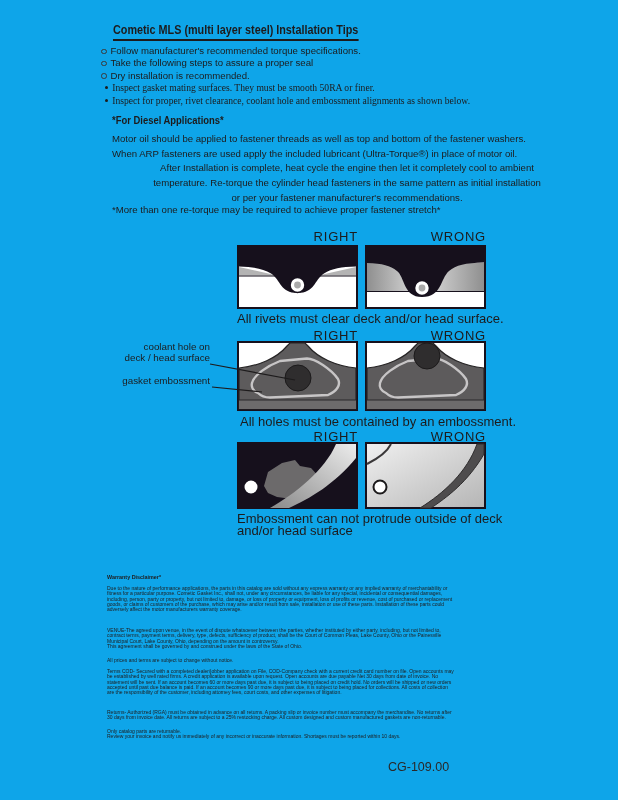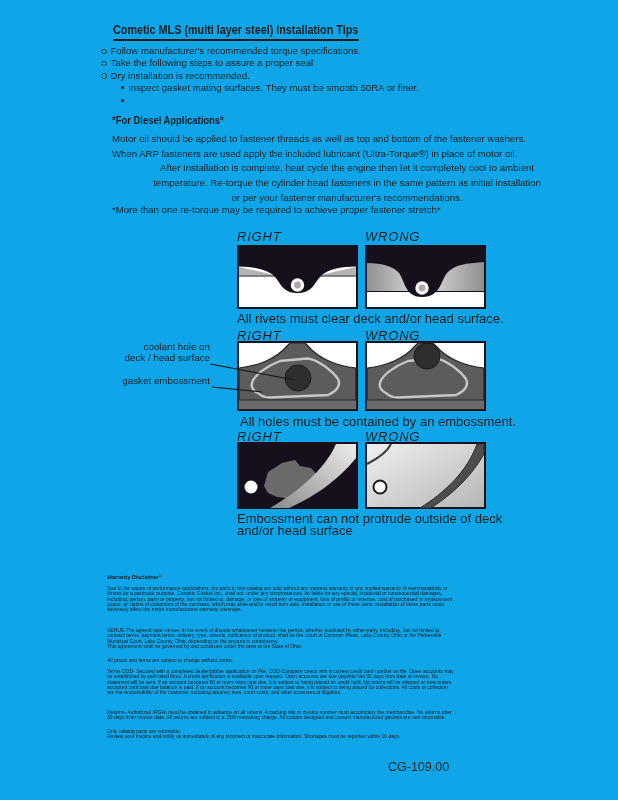--- a/index.html
+++ b/index.html
@@ -7,32 +7,32 @@
         font-family:"Liberation Sans", sans-serif;color:#1d1b1c;}
   .abs{position:absolute;}
   .ml{white-space:pre-line;}
 
   .title{left:113px;top:22px;font-size:13.5px;font-weight:bold;
          border-bottom:2px solid #1d1b1c;padding-bottom:2px;
          transform:scaleX(0.80);transform-origin:left top;white-space:nowrap;}
 
   .bullets{left:101px;top:45px;font-size:9.6px;line-height:12.4px;width:470px;}
   .b-row{display:flex;align-items:flex-start;}
-  .b-row.sub{margin-left:20px;}
+  .b-row.sub{margin-left:4px;font-family:Liberation Serif, serif;}
   .ring{flex:none;width:3.5px;height:3.5px;border:1px solid #3a3839;border-radius:50%;
         margin:3.5px 4px 0 0;}
   .dot{flex:none;width:3.2px;height:3.2px;background:#1d1b1c;border-radius:50%;
        margin:4px 4px 0 0;}
 
   .diesel-head{left:112px;top:114px;font-size:11.5px;font-weight:bold;
                transform:scaleX(0.82);transform-origin:left top;white-space:nowrap;}
   .body-para{left:112px;width:470px;font-size:9.6px;line-height:15px;}
   .p1{top:131px;} .p2{top:160px;text-align:center;} .p3{top:202px;}
 
-  .fig-label{font-size:13px;letter-spacing:0.8px;text-align:left;width:121px;font-style:italic;}
+  .fig-label{font-size:13px;letter-spacing:0.8px;text-align:right;width:121px;}
   .fl-r1{left:237px;top:229px;} .fl-w1{left:365px;top:229px;}
   .fl-r2{left:237px;top:328px;} .fl-w2{left:365px;top:328px;}
   .fl-r3{left:237px;top:429px;} .fl-w3{left:365px;top:429px;}
 
   .figbox{width:121px;height:64px;display:block;}
   .fb-r1{left:237px;top:245px;} .fb-w1{left:365px;top:245px;}
   .figbox2{width:121px;height:70px;display:block;}
   .fb-r2{left:237px;top:341px;} .fb-w2{left:365px;top:341px;}
   .figbox3{width:121px;height:67px;display:block;}
   .fb-r3{left:237px;top:442px;} .fb-w3{left:365px;top:442px;}
@@ -72,20 +72,21 @@
     <div class="b-row">
       <span class="ring"></span>
       <span>Dry installation is recommended.</span>
     </div>
     <div class="b-row sub">
       <span class="dot"></span>
       <span>Inspect gasket mating surfaces.  They must be smooth 50RA or finer.</span>
     </div>
     <div class="b-row sub">
       <span class="dot"></span>
+      <span>Inspect for proper, rivet clearance, coolant hole and embossment alignments as shown below.</span>
     </div>
   </div>
 
   <div class="abs diesel-head">*For Diesel Applications*</div>
   <div class="abs body-para p1 ml">Motor oil should be applied to fastener threads as well as top and bottom of the fastener washers.
 When ARP fasteners are used apply the included lubricant (Ultra-Torque®) in place of motor oil.</div>
   <div class="abs body-para p2 ml">After Installation is complete, heat cycle the engine then let it completely cool to ambient
 temperature. Re-torque the cylinder head fasteners in the same pattern as initial installation
 or per your fastener manufacturer's recommendations.</div>
   <div class="abs body-para p3 ml">*More than one re-torque may be required to achieve proper fastener stretch*</div>

